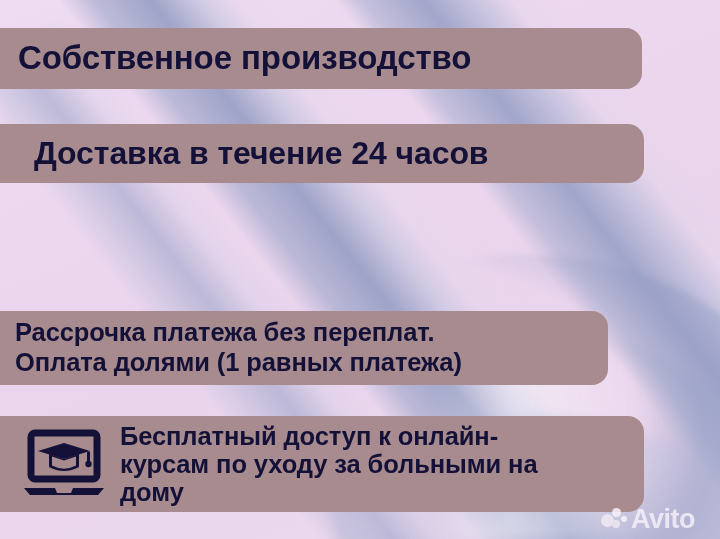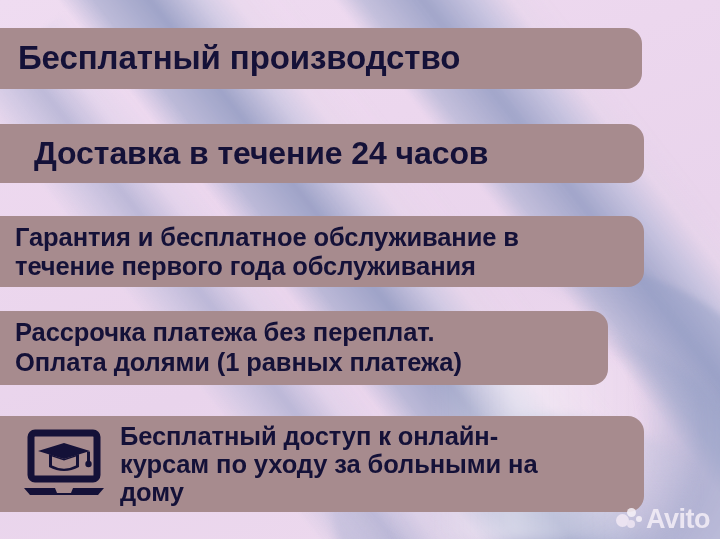--- a/index.html
+++ b/index.html
@@ -205,21 +205,21 @@
   .laptop-icon {
     flex: 0 0 auto;
     width: 84px;
     height: 70px;
     display: block;
   }
 
   
   .avito-mark {
     position: absolute;
-    right: 10px;
+    right: 25px;
     bottom: 6px;
     display: flex;
     align-items: center;
     gap: 4px;
     opacity: 0.85;
   }
   .avito-dots {
     position: relative;
     width: 26px;
     height: 26px;
@@ -250,31 +250,27 @@
 
   <div class="bg-base"></div>
   <div class="bg-ribbons"></div>
   <div class="bg-ribbon-2"></div>
   <div class="bg-swirl-a"></div>
   <div class="bg-swirl-b"></div>
   <div class="bg-swirl-c"></div>
   <div class="bg-glow"></div>
 
   <div class="banner" id="banner-1">
-    <span class="banner-text">Бесплатный производство</span>
+    <span class="banner-text">Собственное производство</span>
   </div>
 
   <div class="banner" id="banner-2">
     <span class="banner-text">Доставка в течение 24 часов</span>
   </div>
 
-  <div class="banner" id="banner-3">
-    <span class="banner-text">Гарантия и бесплатное обслуживание в
-течение первого года обслуживания</span>
-  </div>
 
   <div class="banner" id="banner-4">
     <span class="banner-text">Рассрочка платежа без переплат.
 Оплата долями (1 равных платежа)</span>
   </div>
 
   <div class="banner" id="banner-5">
     <svg class="laptop-icon" viewBox="0 0 84 70">
 
       <rect x="9" y="4" width="66" height="46" rx="4" ry="4" fill="none" stroke="#141138" stroke-width="7"></rect>

